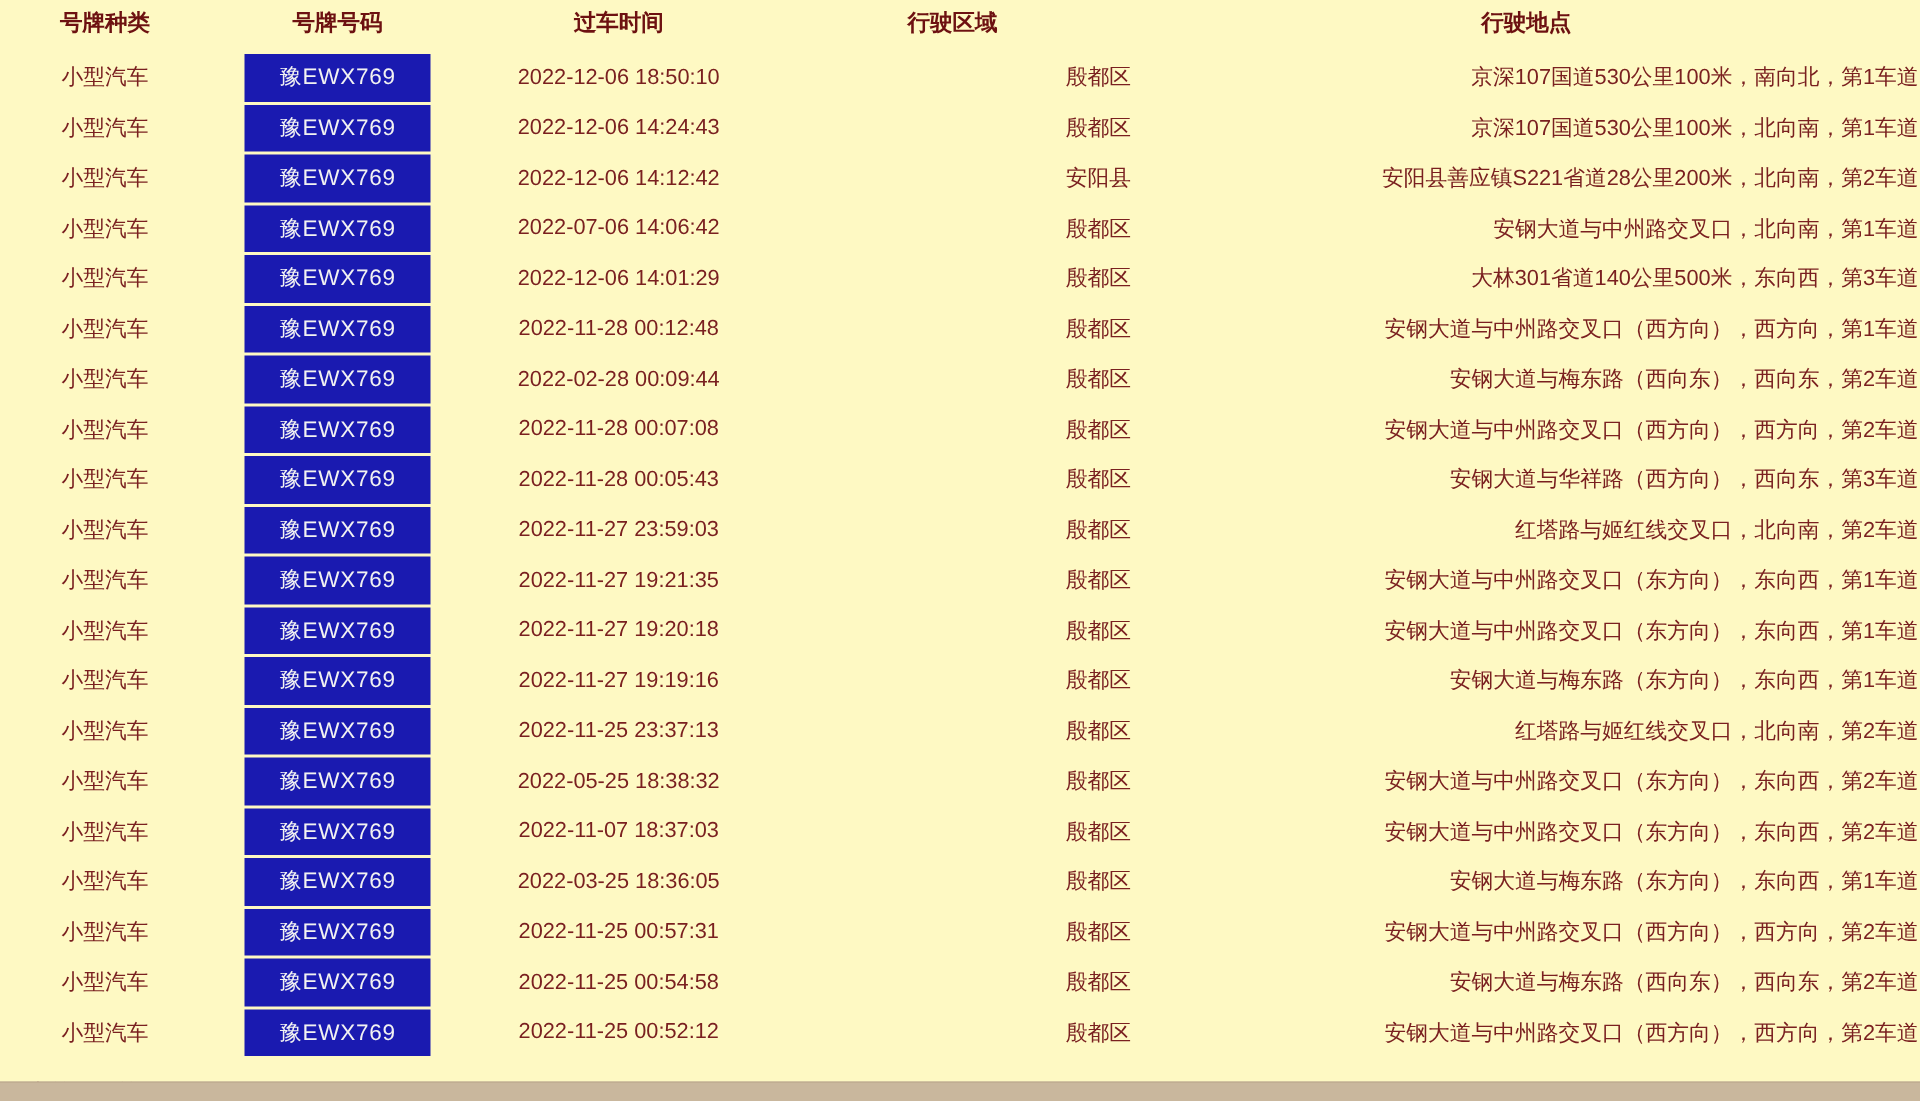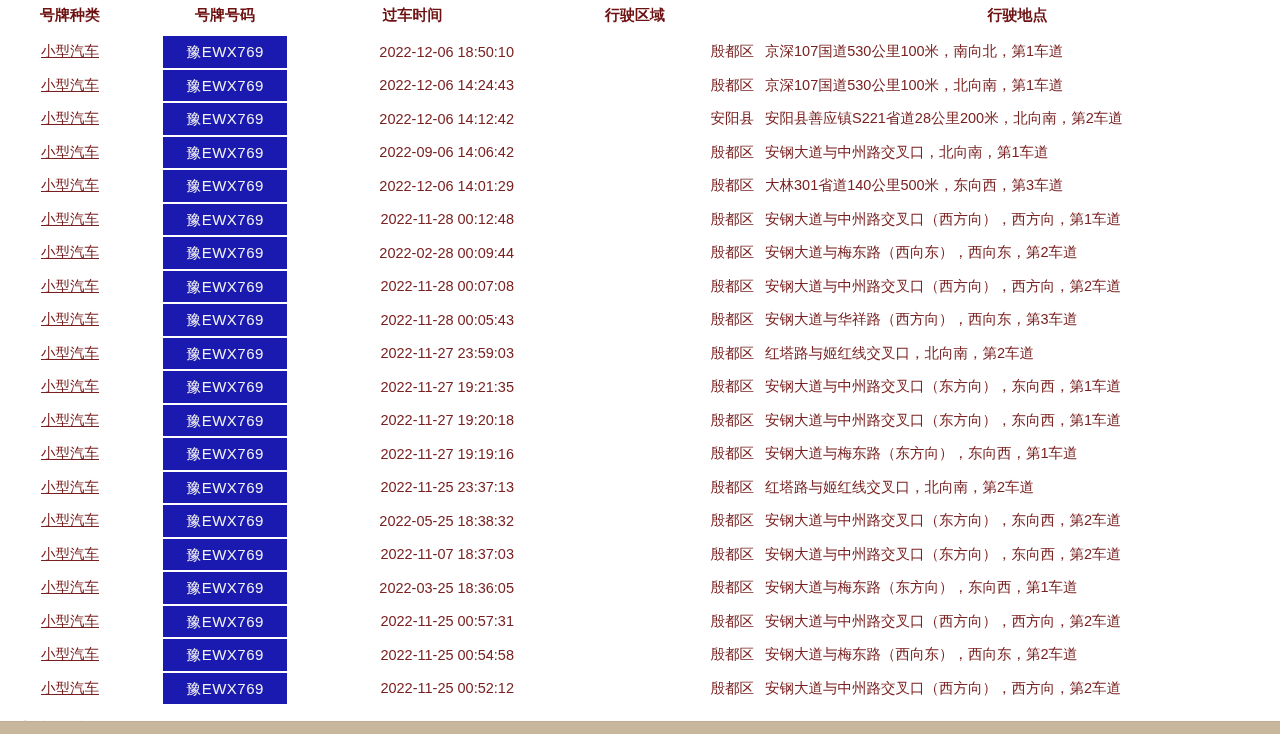--- a/index.html
+++ b/index.html
@@ -11,21 +11,21 @@
     height: 734px;
     background: #c9b79d;
     font-family: "Liberation Sans", sans-serif;
     color: #7a1f1f;
     overflow: hidden;
   }
   .page {
     position: relative;
     width: 1280px;
     height: 734px;
-    background: #ffffff;
+    background: #fef9c3;
   }
   table.records {
     width: 1280px;
     border-collapse: collapse;
     table-layout: fixed;
   }
   table.records thead th {
     font-size: 15px;
     font-weight: bold;
     color: #6d1111;
@@ -41,48 +41,47 @@
 
   table.records tbody td {
     font-size: 14.5px;
     color: #7a2020;
     height: 31.5px;
     vertical-align: middle;
     white-space: nowrap;
   }
   td.type {
     text-align: center;
-    text-decoration: underline;
   }
   td.plate {
     text-align: center;
     padding: 0;
   }
   .plate-badge {
     display: block;
     margin: 0 auto;
     width: 124px;
     background: #1a1ab0;
     color: #f2f2f2;
     font-size: 15px;
     line-height: 31.5px;
     height: 31.5px;
     text-align: center;
     letter-spacing: 0.5px;
   }
   td.time {
-    text-align: right;
+    text-align: center;
     color: #7a2020;
   }
   td.area {
     text-align: right;
     padding-left: 28px;
   }
   td.place {
-    text-align: left;
+    text-align: right;
     padding-left: 10px;
   }
   .footer {
     padding: 14px 0 0 18px;
     font-size: 15px;
     color: #7a2020;
   }
   .footer .pagenum {
     color: #4f8f8f;
     padding: 0 3px;
@@ -145,21 +144,21 @@
           </td>
         <td class="time">2022-12-06 14:12:42</td>
         <td class="area">安阳县</td>
         <td class="place">安阳县善应镇S221省道28公里200米，北向南，第2车道</td>
       </tr>
       <tr>
         <td class="type">小型汽车</td>
         <td class="plate">
             <span class="plate-badge">豫EWX769</span>
           </td>
-        <td class="time">2022-09-06 14:06:42</td>
+        <td class="time">2022-07-06 14:06:42</td>
         <td class="area">殷都区</td>
         <td class="place">安钢大道与中州路交叉口，北向南，第1车道</td>
       </tr>
       <tr>
         <td class="type">小型汽车</td>
         <td class="plate">
             <span class="plate-badge">豫EWX769</span>
           </td>
         <td class="time">2022-12-06 14:01:29</td>
         <td class="area">殷都区</td>

